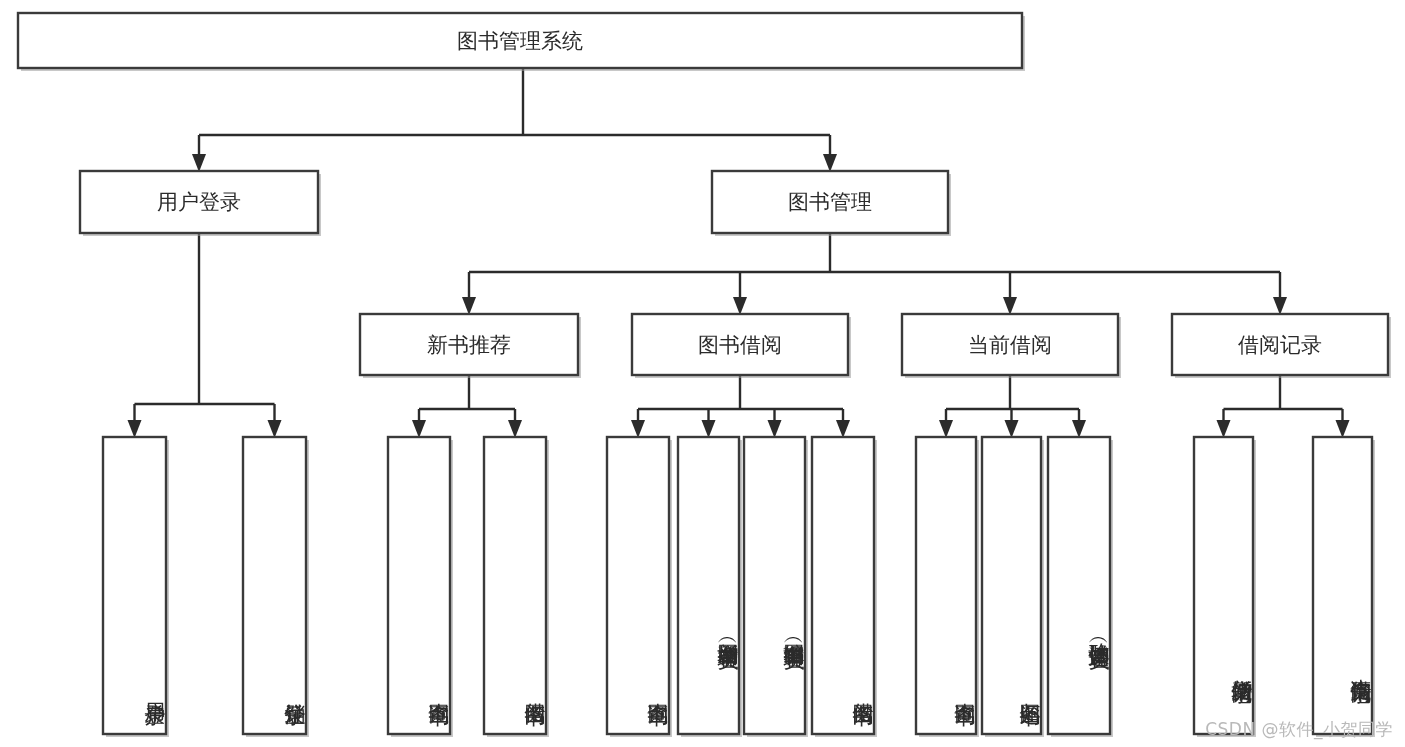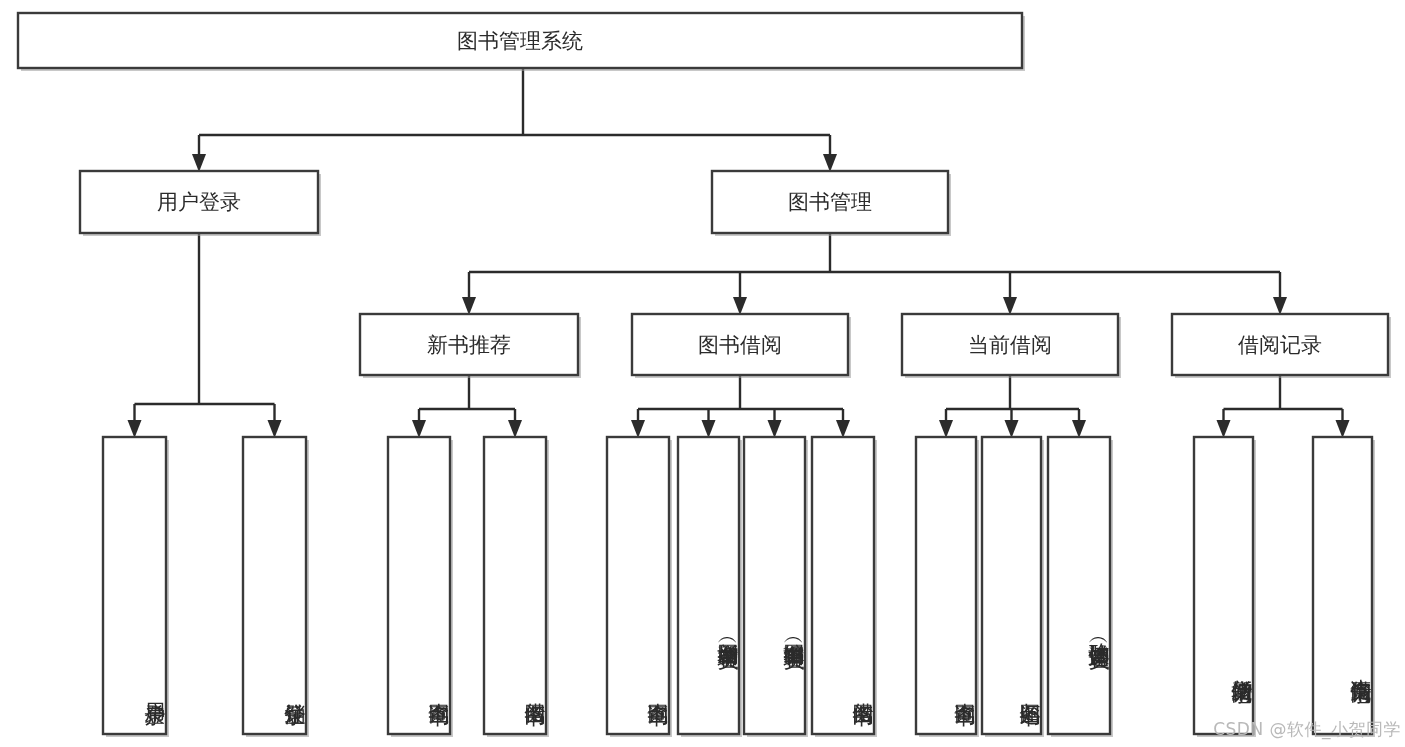--- a/index.html
+++ b/index.html
@@ -62,21 +62,21 @@
     line-height: 1.06;
     letter-spacing: 1px;
     display: flex;
     align-items: flex-start;
     justify-content: center;
     white-space: nowrap;
     pointer-events: none;
   }
   .watermark {
     position: absolute;
-    right: 4px;
+    right: 12px;
     bottom: 6px;
     font-family: "DejaVu Sans", "Liberation Sans", sans-serif;
     font-size: 17px;
     color: #b9b9b9;
     letter-spacing: 0.5px;
     white-space: nowrap;
   }
 </style>
 </head>
 <body>

